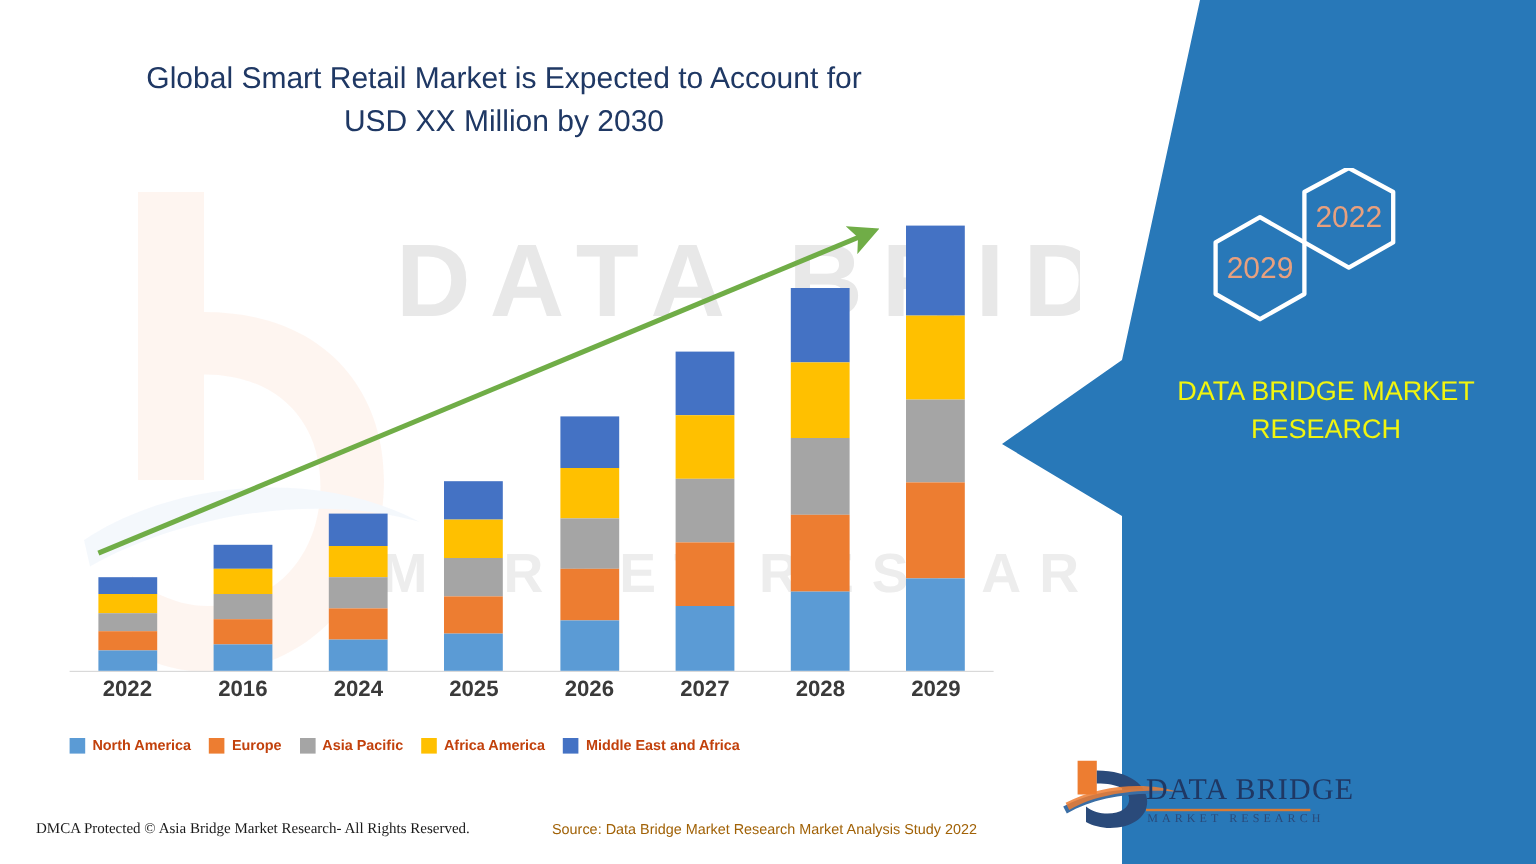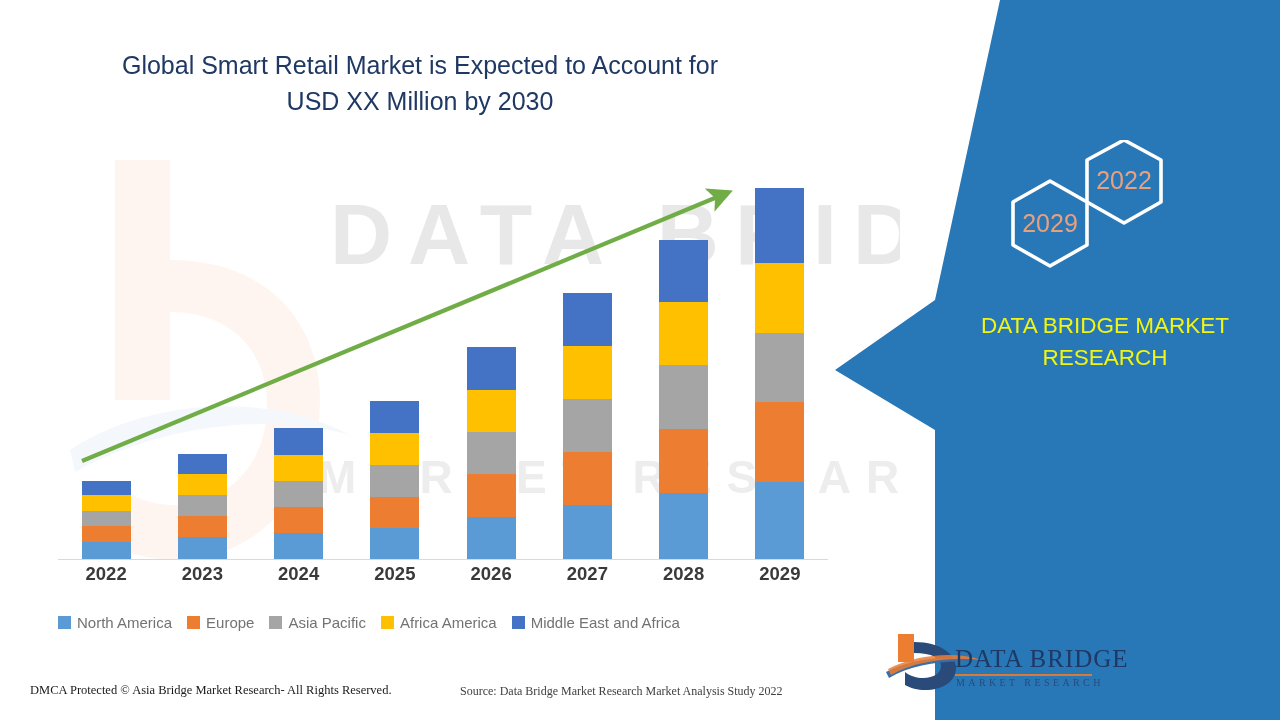--- a/index.html
+++ b/index.html
@@ -77,32 +77,32 @@
   }
 
   
   .legend {
     position: absolute; left: 58px; top: 614px; width: 790px;
     display: flex; align-items: center; justify-content: flex-start;
     gap: 15px;
   }
   .legend-item { display: flex; align-items: center; gap: 6px; }
   .legend-swatch { width: 13px; height: 13px; display: inline-block; }
-  .legend-label { font-size: 15px; font-weight: 400; color: #737373; white-space: nowrap; }
+  .legend-label { font-size: 12px; font-weight: 700; color: #c2410c; white-space: nowrap; }
 
   
   .footer-left {
     position: absolute; left: 30px; top: 683px;
     font-size: 12.5px; color: #1a1a1a;
     font-family: "Liberation Serif", serif;
   }
   .footer-right {
     position: absolute; left: 460px; top: 684px;
-    font-size: 12px; color: #404040;
-    font-family: Liberation Serif, serif;
+    font-size: 12px; color: #a16207;
+    font-family: Liberation Sans, sans-serif;
   }
 
   
   .right-panel {
     position: absolute; right: 0; top: 0; width: 460px; height: 720px;
     background: #2878b8;
     clip-path: polygon(180px 0, 460px 0, 460px 720px, 115px 720px, 115px 430px, 15px 370px, 115px 300px);
   }
   .right-title {
     position: absolute; left: 925px; top: 8px; width: 340px;
@@ -231,21 +231,21 @@
       <defs>
         <marker id="ah" markerWidth="6" markerHeight="6" refX="3.2" refY="3" orient="auto">
           <path d="M0,0 L6,3 L0,6 L1.4,3 Z" fill="#70ad47"></path>
         </marker>
       </defs>
       <line x1="82" y1="461" x2="722" y2="195" stroke="#70ad47" stroke-width="4.2" marker-end="url(#ah)"></line>
     </svg>
 
     <div class="x-labels" id="xlabels">
         <div>2022</div>
-        <div>2023</div>
+        <div>2016</div>
         <div>2024</div>
         <div>2025</div>
         <div>2026</div>
         <div>2027</div>
         <div>2028</div>
         <div>2029</div>
       </div>
 
     <div class="legend" id="legend">
         <div class="legend-item">

